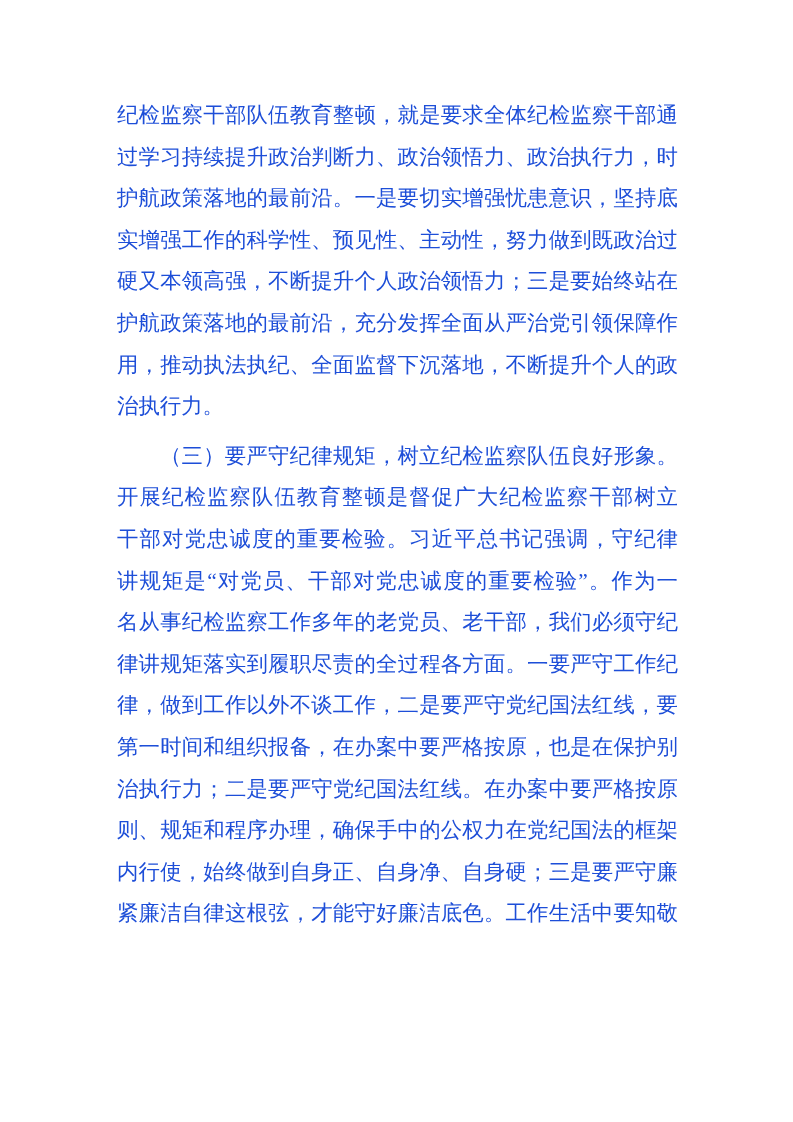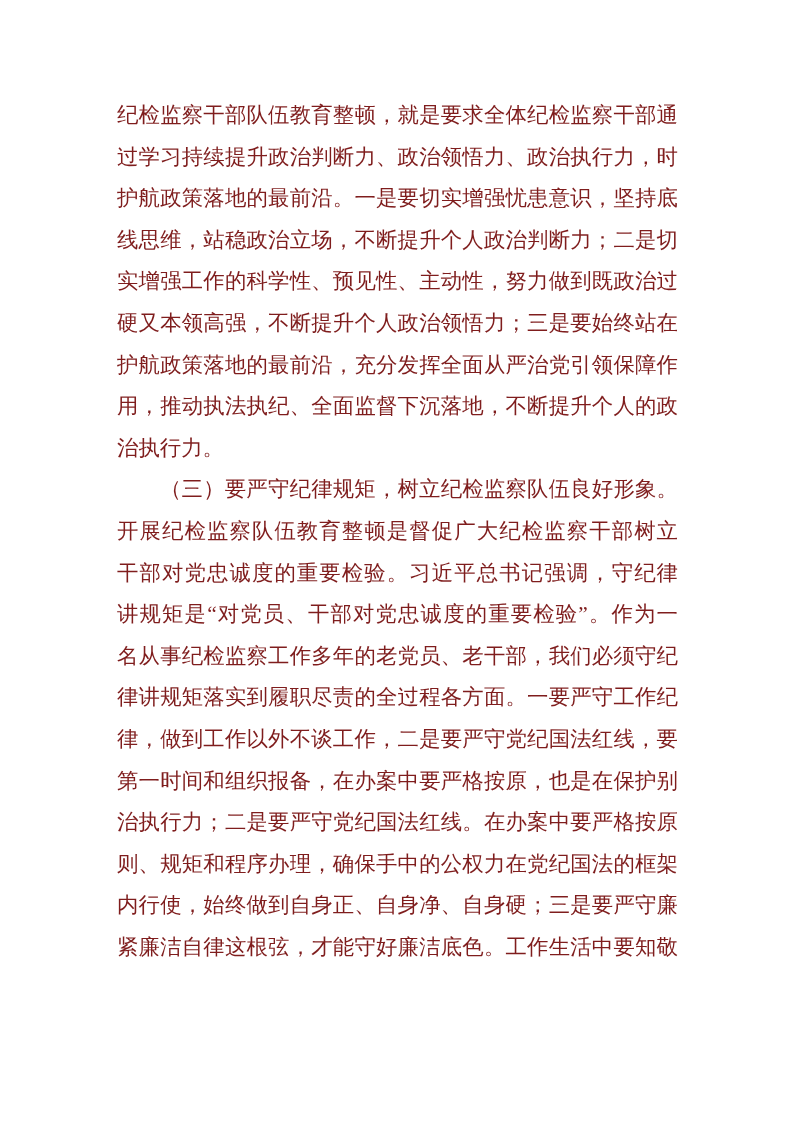--- a/index.html
+++ b/index.html
@@ -32,32 +32,32 @@
     text-justify: inter-ideograph;
     overflow: hidden;
   }
   .line.plain {
     text-align: right;
     text-align-last: left;
   }
   .line.indent {
     
     padding-left: 43px;
+    margin-top: 8px;
   }
 </style>
 </head>
 <body>
 
 <div class="page">
-  <div class="text-block" style="color: #7f1d1d;">
+  <div class="text-block" style="color: #1d4ed8;">
 
   <div class="line">纪检监察干部队伍教育整顿，就是要求全体纪检监察干部通</div>
       <div class="line">过学习持续提升政治判断力、政治领悟力、政治执行力，时</div>
       <div class="line">护航政策落地的最前沿。一是要切实增强忧患意识，坚持底</div>
-      <div class="line">线思维，站稳政治立场，不断提升个人政治判断力；二是切</div>
       <div class="line">实增强工作的科学性、预见性、主动性，努力做到既政治过</div>
       <div class="line">硬又本领高强，不断提升个人政治领悟力；三是要始终站在</div>
       <div class="line">护航政策落地的最前沿，充分发挥全面从严治党引领保障作</div>
       <div class="line">用，推动执法执纪、全面监督下沉落地，不断提升个人的政</div>
       <div class="line plain">治执行力。</div>
       <div class="line indent">（三）要严守纪律规矩，树立纪检监察队伍良好形象。</div>
       <div class="line">开展纪检监察队伍教育整顿是督促广大纪检监察干部树立</div>
       <div class="line">干部对党忠诚度的重要检验。习近平总书记强调，守纪律</div>
       <div class="line">讲规矩是“对党员、干部对党忠诚度的重要检验”。作为一</div>
       <div class="line">名从事纪检监察工作多年的老党员、老干部，我们必须守纪</div>

